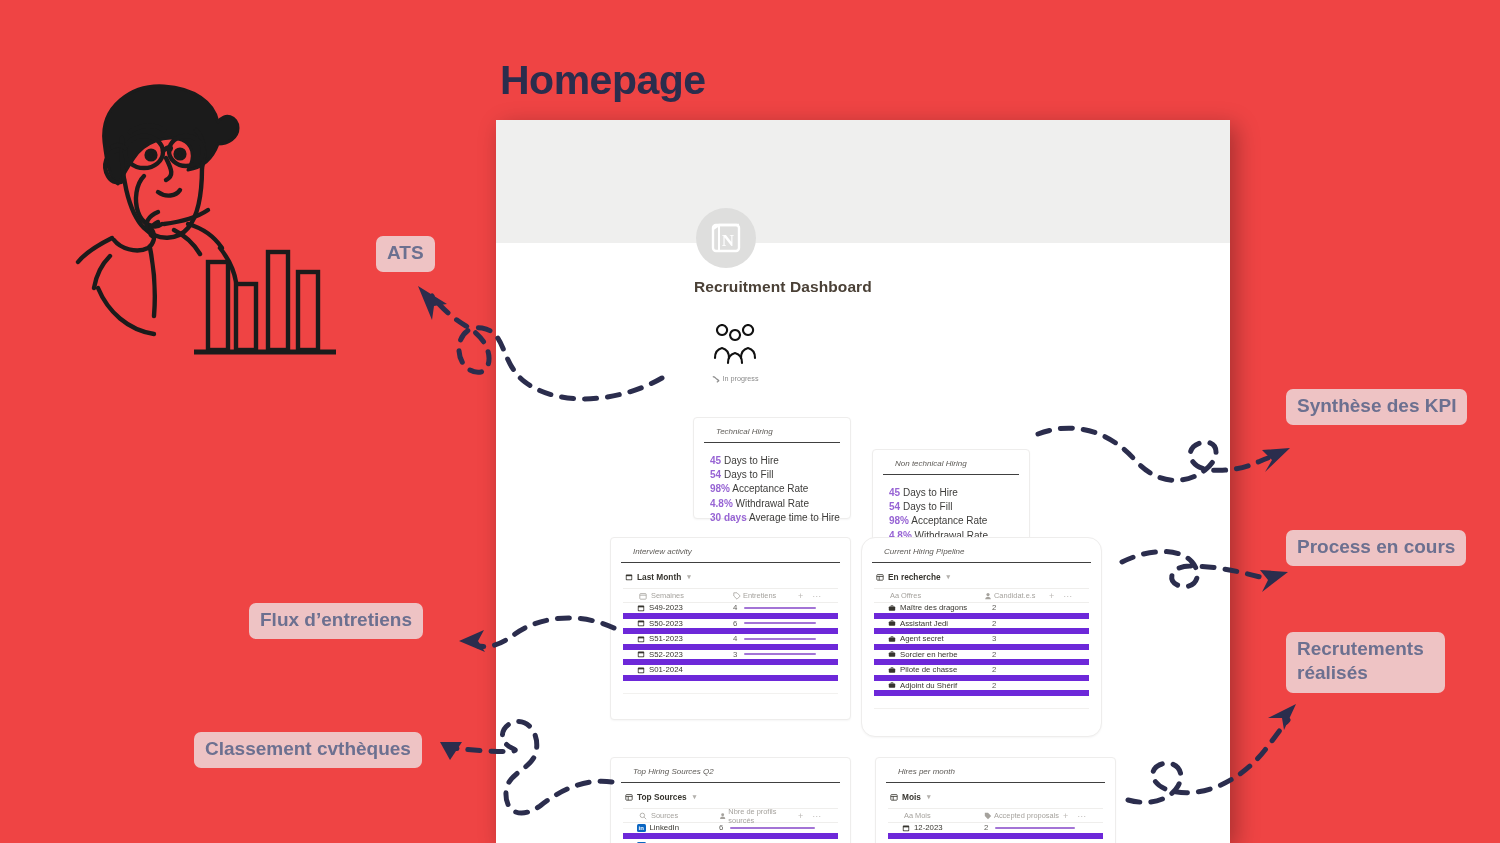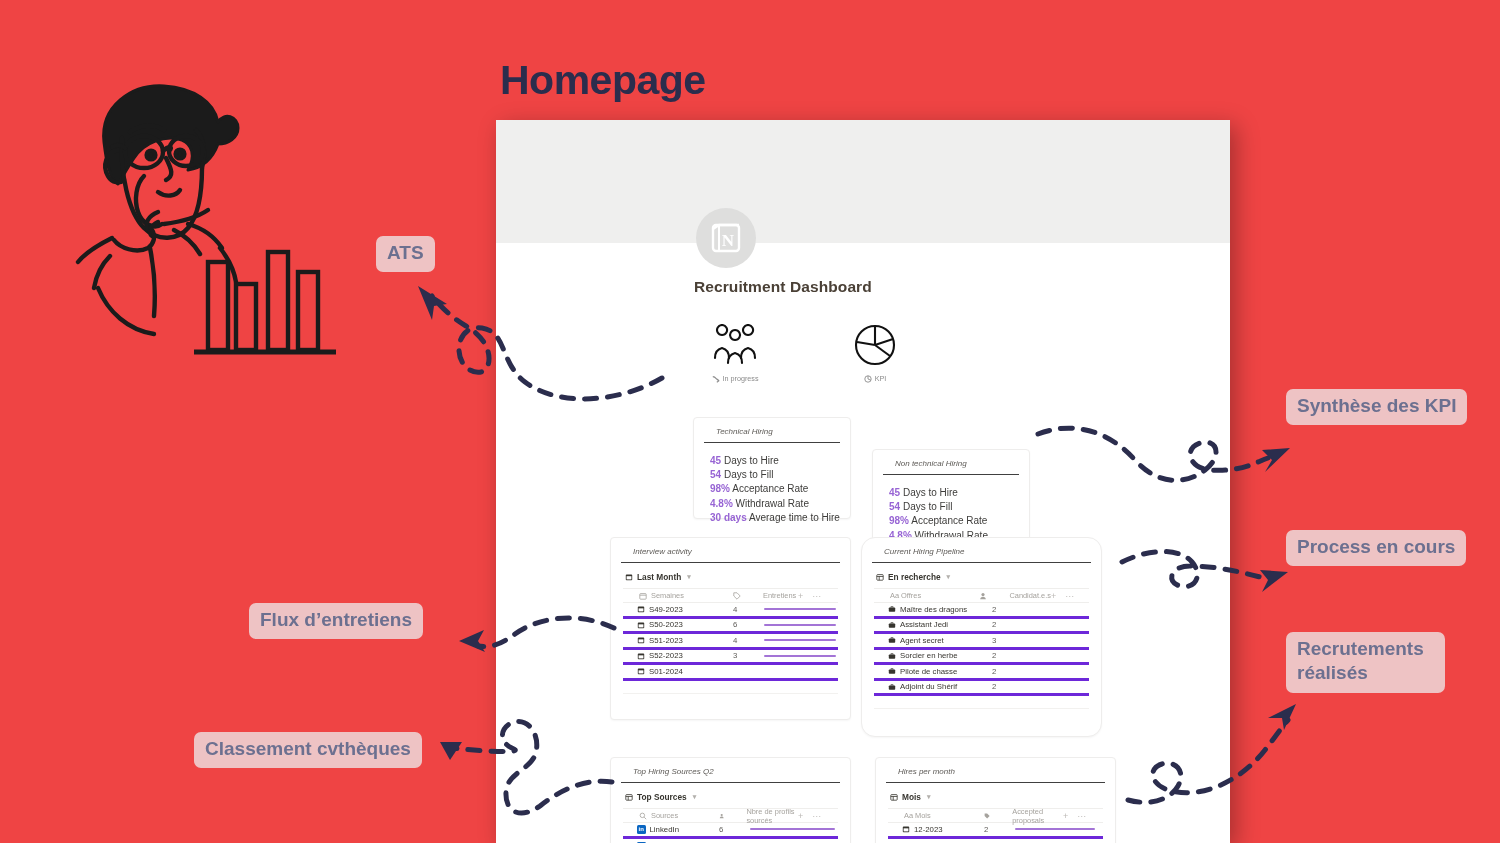--- a/index.html
+++ b/index.html
@@ -95,26 +95,26 @@
     padding: 9px 0 6px 2px;
   }
   .db-view .chev { color:#b3b0ac; font-size: 7px; margin-left: 2px;}
   .db-head {
     display: flex; align-items: center;
     border-top: 1px solid #efeeec; border-bottom: 1px solid #efeeec;
     font-size: 7.4px; color: #a5a29d; height: 15px;
   }
   .db-row {
     display: flex; align-items: center;
-    border-bottom: 3px solid #6d28d9;
+    border-bottom: 6px solid #6d28d9;
     font-size: 7.8px; color: #37352f; height: 15.5px;
   }
   .db-row:last-child { border-bottom: 1px solid #f2f1ef; }
   .c1 { width: 110px; display:flex; align-items:center; gap:4px; padding-left: 14px; }
-  .c2 { flex: 1; display:flex; align-items:center; gap:22px; }
+  .c2 { flex: 1; display:flex; align-items:center; gap:2px; }
   .db-head .c1 { padding-left: 16px; }
   .db-actions { width: 40px; display:flex; gap:9px; color:#bdbab6; justify-content:flex-start; font-size: 9px;}
   .num { color:#5f5d59; min-width: 9px; }
   .bar { height: 2.4px; background: #a374d6; border-radius: 2px; }
   .db-tail { height: 13px; border-bottom: 1px solid #f2f1ef; }
   .ico { width: 8px; height: 8px; display:inline-block; }
   .li-badge {
     width: 8.5px; height: 8.5px; background:#0a66c2; border-radius:1.5px;
     color:#fff; font-size:6px; font-weight:700; display:flex;
     align-items:center; justify-content:center; line-height:1;
@@ -206,38 +206,20 @@
         </div>
         <div class="cap">
           <svg width="8" height="8" viewBox="0 0 10 10">
               <path d="M1 2 C5 2 6 7 9 7 M9 7 L6 5 M9 7 L6 9" fill="none" stroke="#8b8b8b" stroke-width="1.4"></path>
             </svg>
           <span>In progress</span>
         </div>
       </div>
 
 
-      <div class="shortcut">
-        <div class="glyph">
-          <svg width="46" height="46" viewBox="0 0 46 46" fill="none" stroke="#111" stroke-width="2.1">
-            <circle cx="23" cy="23" r="19"></circle>
-            <path d="M23 23 L23 4"></path>
-            <path d="M23 23 L41 17"></path>
-            <path d="M23 23 L38 34"></path>
-            <path d="M23 23 L5 20"></path>
-          </svg>
-        </div>
-        <div class="cap">
-          <svg width="8" height="8" viewBox="0 0 10 10">
-              <circle cx="5" cy="5" r="4" fill="none" stroke="#8b8b8b" stroke-width="1.1"></circle>
-              <path d="M5 5 L5 1 M5 5 L8.5 6.5" stroke="#8b8b8b" stroke-width="1.1"></path>
-            </svg>
-          <span>KPI</span>
-        </div>
-      </div>
     </div>
 
     <div class="card" style="left:197px; top:297px; width:158px; height:102px;">
       <div class="card-title">Technical Hiring</div>
       <div class="kpi-list">
         <div class="kpi-line"><span class="v">45</span> <span>Days to Hire</span></div>
         <div class="kpi-line"><span class="v">54</span> <span>Days to Fill</span></div>
         <div class="kpi-line"><span class="v">98%</span> <span>Acceptance Rate</span></div>
         <div class="kpi-line"><span class="v">4.8%</span> <span>Withdrawal Rate</span></div>
         <div class="kpi-line"><span class="v">30 days</span> <span>Average time to Hire</span></div>

